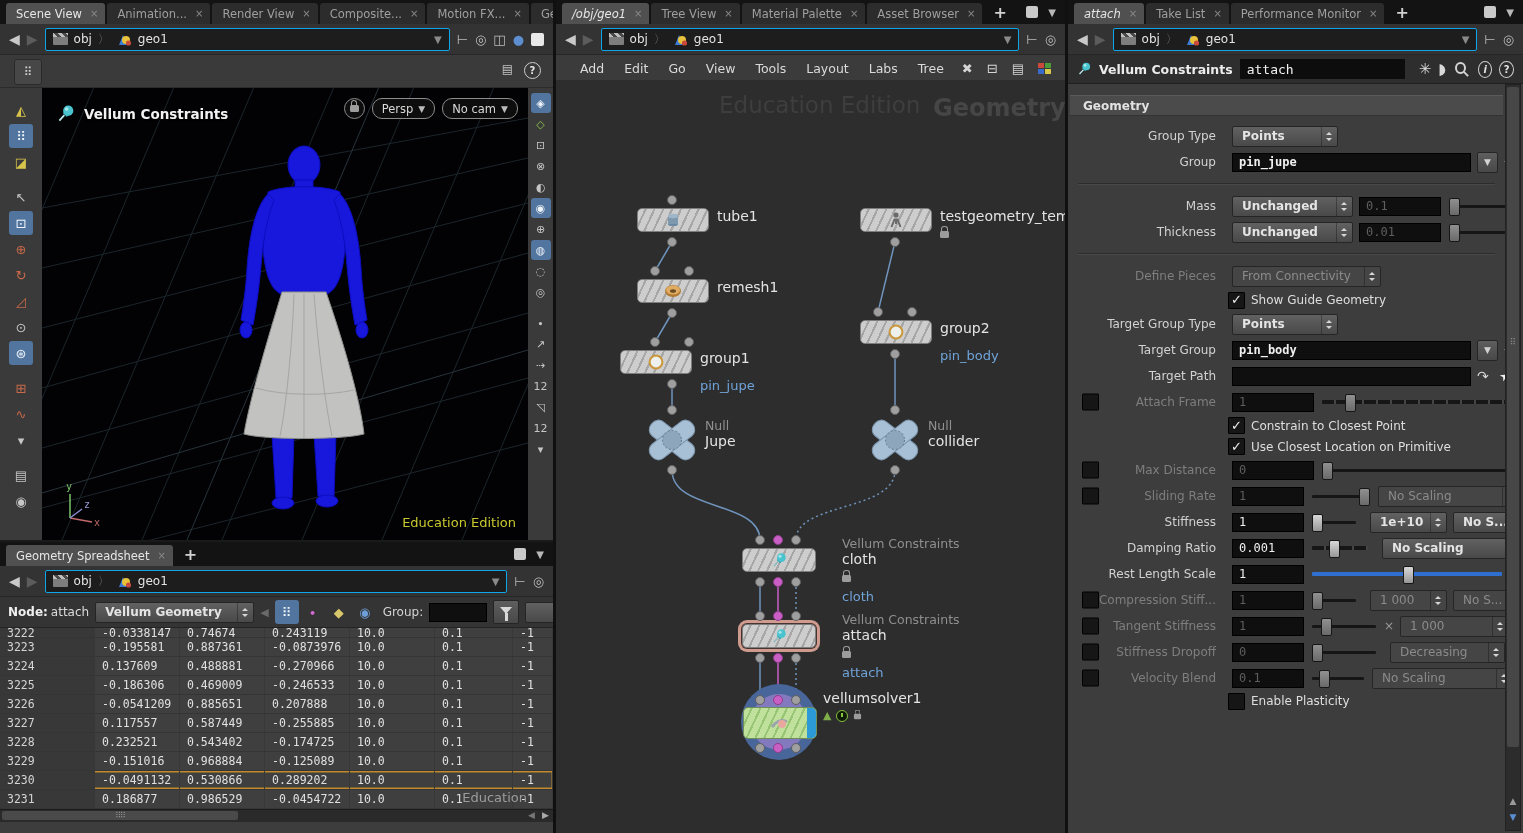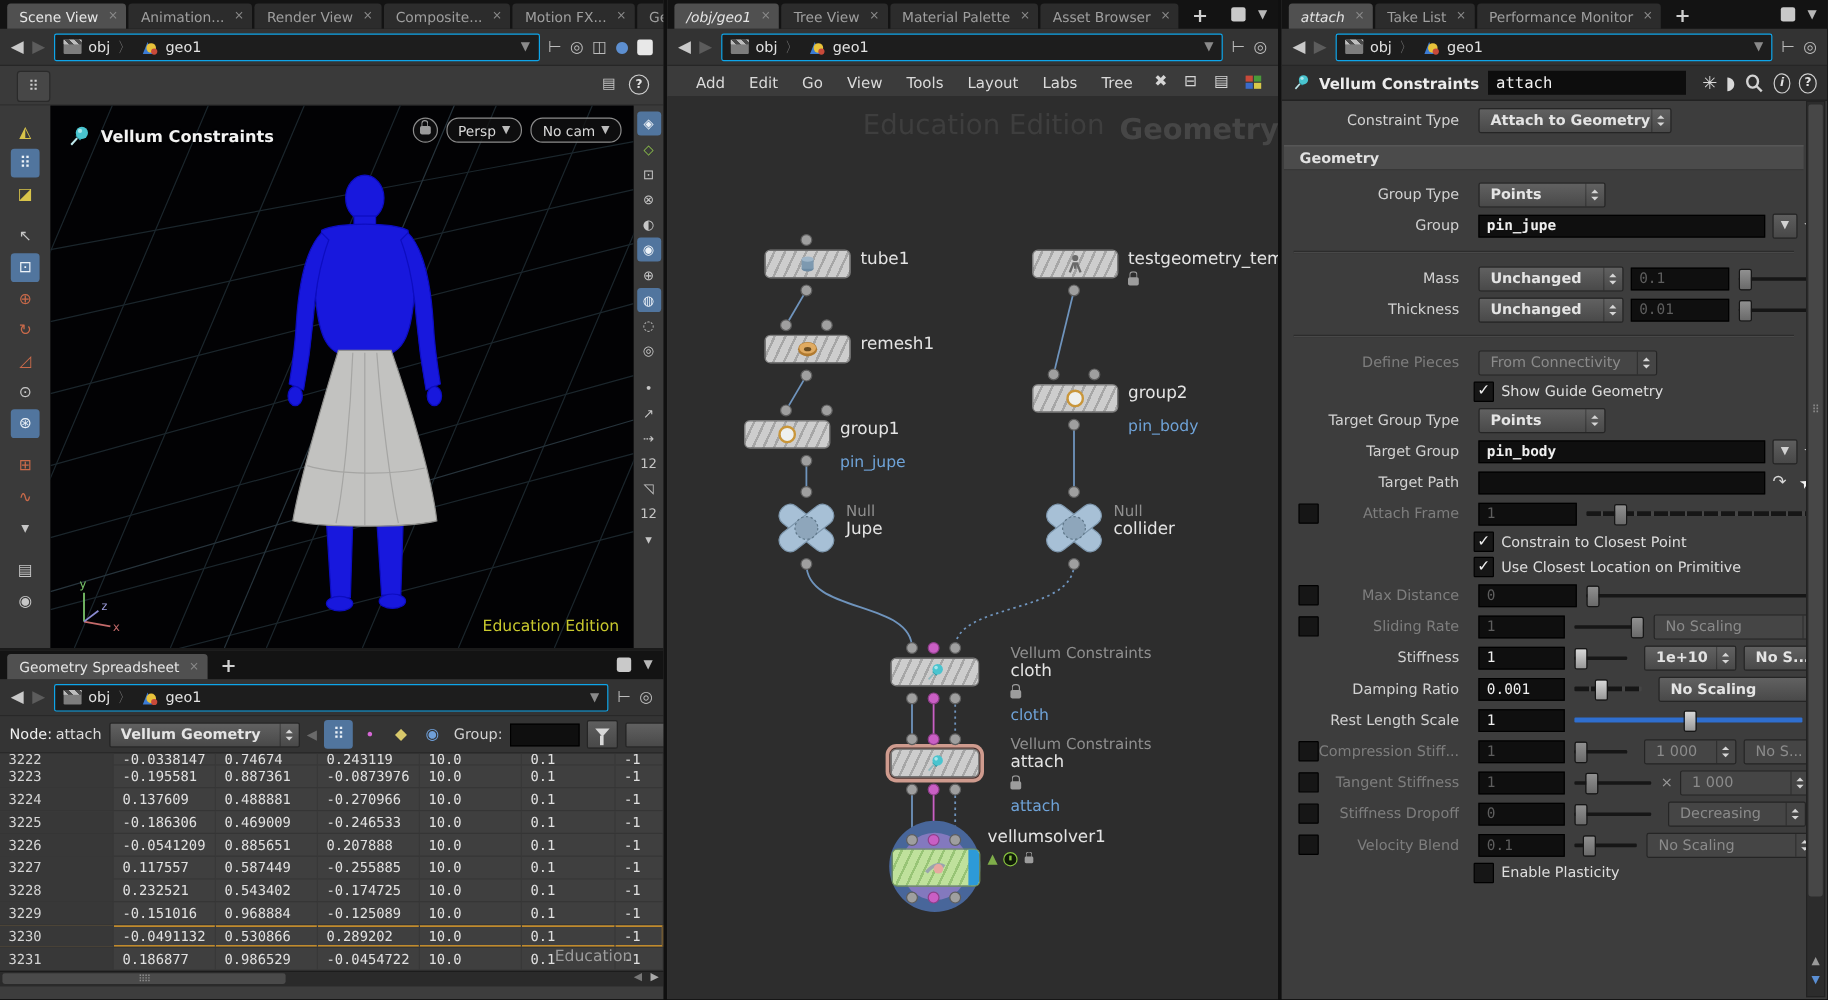--- a/index.html
+++ b/index.html
@@ -327,21 +327,21 @@
               <circle cx="10" cy="7" r="4" fill="#e8c23a"></circle>
               <circle cx="12.5" cy="10" r="2.6" fill="#c94a3a"></circle>
             </svg>
           <span>geo1</span>
           <span class="cdd">▼</span>
         </div>
         <span class="nicon">⊢</span>
         <span class="nicon">◎</span>
       </div>
       <div style="height:30px;background:#343434;display:flex;align-items:center;gap:6px;padding:0 8px;border-bottom:1px solid #242424">
-        <span style="font-weight:normal;color:#f0f0f0">Node:</span>
+        <span style="font-weight:bold;color:#f0f0f0">Node:</span>
         <span style="color:#dcdcdc;margin-left:-3px">attach</span>
         <div class="dd" style="width:148px">
             <span>Vellum Geometry</span>
             <span class="dda"></span>
           </div>
         <span style="color:#6a6a6a;font-size:11px">◀</span>
         <div style="display:flex;gap:2px">
             <span class="ic on">⠿</span>
             <span class="ic" style="color: rgb(214, 103, 214);">∙</span>
             <span class="ic" style="color: rgb(216, 200, 106);">◆</span>
@@ -782,27 +782,20 @@
       <span class="ptype">Vellum Constraints</span>
       <span class="pname">attach</span>
       <span style="flex:1"></span>
       <span class="hico">✳</span>
       <span class="hico">◗</span>
       <span class="mag"></span>
       <span class="circ" style="font-style:italic">i</span>
       <span class="circ">?</span>
     </div>
     <div class="pbody">
-      <div class="prow">
-        <span class="plabel">Constraint Type</span>
-        <div class="dd" style="width:150px">
-            <span>Attach to Geometry</span>
-            <span class="dda"></span>
-          </div>
-      </div>
       <div class="psec">Geometry</div>
       <div class="prow">
         <span class="plabel">Group Type</span>
         <div class="dd" style="width:95px">
             <span>Points</span>
             <span class="dda"></span>
           </div>
       </div>
       <div class="prow">
         <span class="plabel">Group</span>

